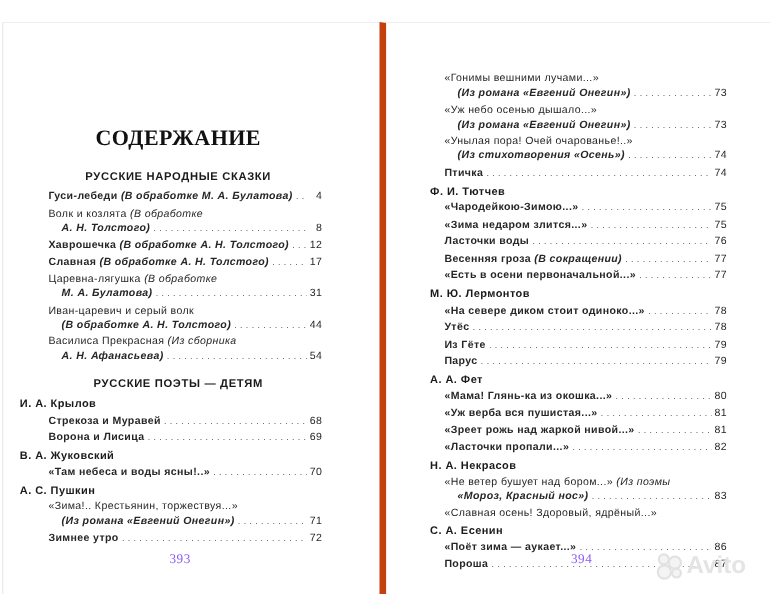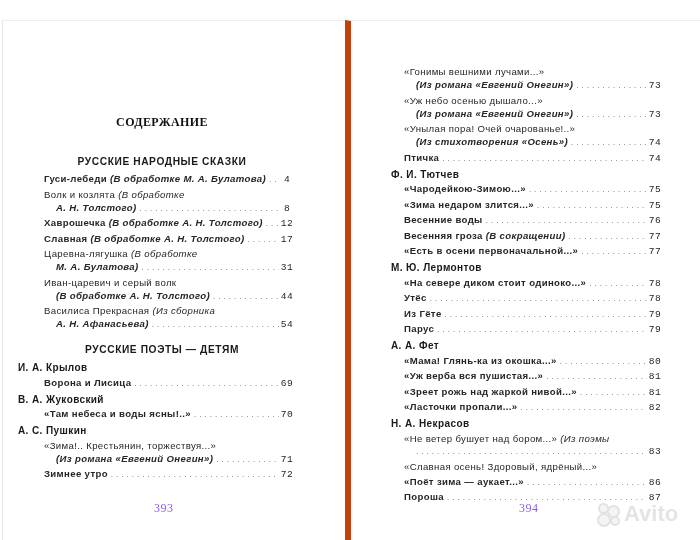--- a/index.html
+++ b/index.html
@@ -10,37 +10,37 @@
   .page {
     position: absolute; top: 20px; height: 520px; background: #fff;
   }
   .page.left { left: 2px; width: 342px; border-left: 1px solid #e6e6e6; border-top: 1px solid #efefef; }
   .page.right { left: 345px; width: 355px; border-left: 6px solid #c2410c; border-top: 1px solid #efefef; }
   .toc { position: absolute; }
   .left .toc { left: 28px; top: 0; width: 262px; }
   .right .toc { left: 50px; top: 46px; width: 260px; }
   .title {
     position: absolute; left: 0; width: 262px; top: 94px; text-align: center;
-    font-family: "Liberation Serif", serif; font-weight: bold; font-size: 12px; letter-spacing: 0.4px; color: #111;
+    font-family: "Liberation Serif", serif; font-weight: bold; font-size: 20px; letter-spacing: 0.4px; color: #111;
   }
   .section {
     position: absolute; left: 0; width: 262px; text-align: center;
     font-weight: bold; font-size: 10.2px; letter-spacing: 0.6px; color: #1a1a1a;
   }
   .list { position: absolute; left: 0; width: 100%; }
   .author { font-weight: bold; font-size: 10px; letter-spacing: 0.4px; color: #1a1a1a; height: 14.5px; line-height: 14.5px; margin-top: 3px; }
   .entry { font-size: 9.6px; letter-spacing: 0.35px; color: #262626; }
   .entry .line1 { height: 13px; line-height: 13px; padding-left: 13px; white-space: nowrap; }
   .entry .row { display: flex; align-items: baseline; height: 14px; line-height: 14px; white-space: nowrap; }
   .entry .row .t { padding-right: 3px; font-weight: bold; }
   .entry .row.ind { padding-left: 25px; }
   .entry .row.flat { padding-left: 13px; }
   .entry .dots { flex: 1; overflow: hidden; color: #555; letter-spacing: 2.6px; font-size: 8px; }
   .entry .dots::before { content: ". . . . . . . . . . . . . . . . . . . . . . . . . . . . . . . . . . . . . . . . . . . . . . . . . . . . . . . . . . . . . . . . . . ."; letter-spacing: 0.4px; }
-  .entry .pg { padding-left: 2px; min-width: 12px; text-align: center; font-family: Liberation Mono, monospace; }
+  .entry .pg { padding-left: 2px; min-width: 12px; text-align: right; }
   .it { font-style: italic; }
   .entry + .entry { margin-top: 1.5px; }
   .pagenum {
     position: absolute; font-family: "Liberation Serif", serif; font-size: 12px; color: #8b5cf6; letter-spacing: 0.5px;
   }
   .left .pagenum { left: 151px; top: 480px; }
   .right .pagenum { left: 168px; top: 480px; }
   .avito {
     position: absolute; left: 596px; top: 498px; width: 104px; height: 32px;
     display: flex; align-items: center; color: #e4e4e4; font-family: Liberation Sans, sans-serif; font-weight: bold; font-size: 22px;
@@ -119,20 +119,27 @@
           </div>
       </div>
     </div>
 
     <div class="section" style="top:323px">РУССКИЕ ПОЭТЫ — ДЕТЯМ</div>
 
     <div class="list" style="top:337px">
       <div class="author" style="margin-left:-13px">И. А. Крылов</div>
       <div class="entry">
         <div class="row flat">
+            <span class="t">Стрекоза и Муравей</span>
+            <span class="dots"></span>
+            <span class="pg">68</span>
+          </div>
+      </div>
+      <div class="entry">
+        <div class="row flat">
             <span class="t">Ворона и Лисица</span>
             <span class="dots"></span>
             <span class="pg">69</span>
           </div>
       </div>
 
       <div class="author" style="margin-left:-13px">В. А. Жуковский</div>
       <div class="entry">
         <div class="row flat">
             <span class="t">«Там небеса и воды ясны!..»</span>
@@ -207,21 +214,21 @@
         </div>
       <div class="entry">
           <div class="row flat">
             <span class="t">«Зима недаром злится...»</span>
             <span class="dots"></span>
             <span class="pg">75</span>
           </div>
         </div>
       <div class="entry">
           <div class="row flat">
-            <span class="t">Весенние воды</span>
+            <span class="t">Ласточки воды</span>
             <span class="dots"></span>
             <span class="pg">76</span>
           </div>
         </div>
       <div class="entry">
           <div class="row flat">
             <span class="t"><span>Весенняя гроза</span> <span class="it">(В сокращении)</span></span>
             <span class="dots"></span>
             <span class="pg">77</span>
           </div>
@@ -291,28 +298,30 @@
             <span class="t">«Ласточки пропали...»</span>
             <span class="dots"></span>
             <span class="pg">82</span>
           </div>
         </div>
 
       <div class="author">Н. А. Некрасов</div>
       <div class="entry">
         <div class="line1"><span>«Не ветер бушует над бором...»</span> <span class="it">(Из поэмы</span></div>
         <div class="row ind">
+            <span class="t it">«Мороз, Красный нос»)</span>
             <span class="dots"></span>
             <span class="pg">83</span>
           </div>
       </div>
       <div class="entry">
         <div class="line1">«Славная осень! Здоровый, ядрёный...»</div>
       </div>
 
+      <div class="author">С. А. Есенин</div>
       <div class="entry">
           <div class="row flat">
             <span class="t">«Поёт зима — аукает...»</span>
             <span class="dots"></span>
             <span class="pg">86</span>
           </div>
         </div>
       <div class="entry">
           <div class="row flat">
             <span class="t">Пороша</span>

